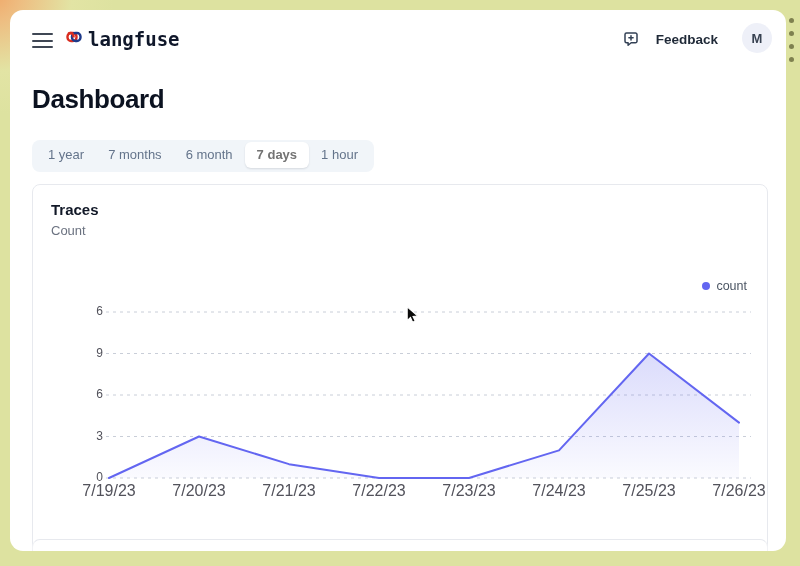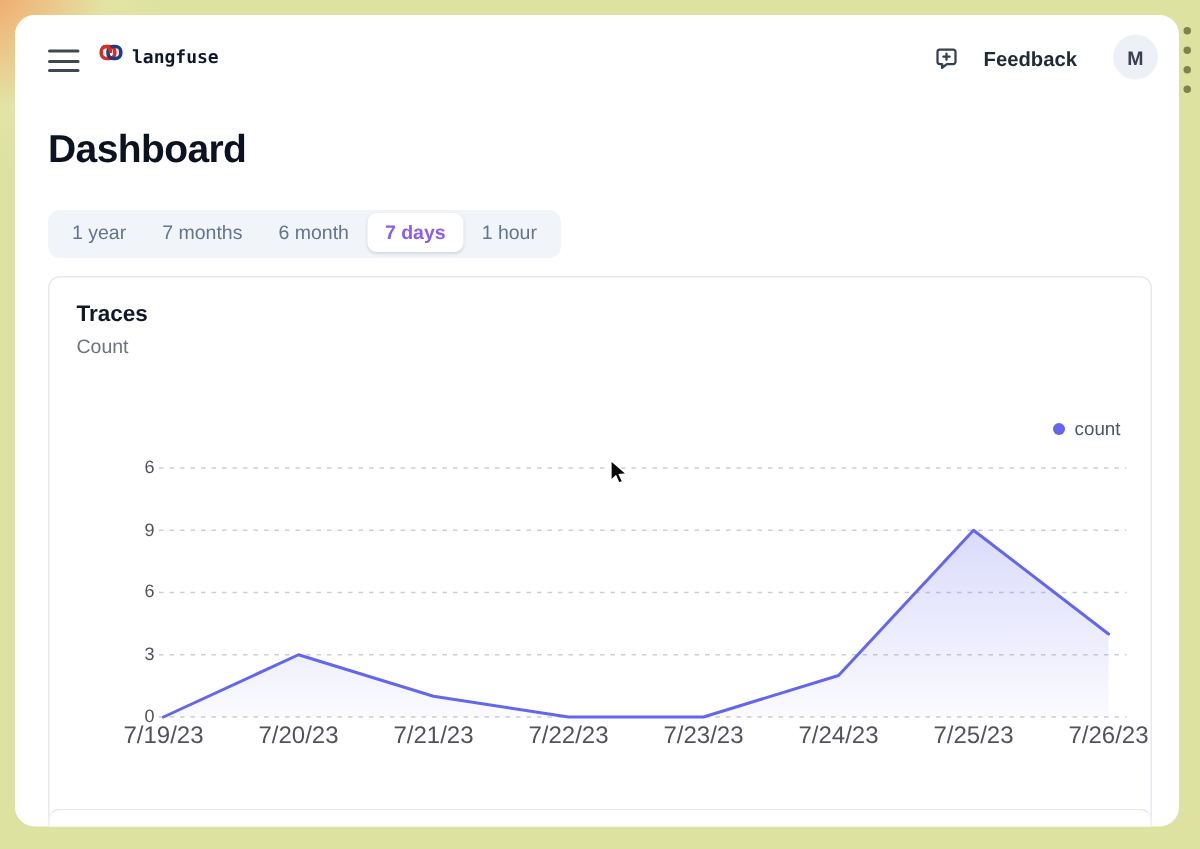--- a/index.html
+++ b/index.html
@@ -14,35 +14,35 @@
   .frame-dot { position:absolute; width:5px; height:5px; border-radius:50%; background:#7f814f; left:789px; }
   .window {
     position:absolute; left:10px; top:10px; width:776px; height:541px;
     background:#ffffff; border-radius:13px; overflow:hidden;
   }
   
   .header { position:absolute; left:0; top:0; width:100%; height:58px; }
   .hamburger { position:absolute; left:22px; top:23px; width:21px; height:15px; display:flex; flex-direction:column; justify-content:space-between; cursor:pointer; }
   .hamburger span { display:block; height:2px; background:#3f4754; border-radius:1px; }
   .brand { position:absolute; left:56px; top:18px; display:flex; align-items:center; gap:6px; cursor:pointer; }
-  .brand-name { font-family:"DejaVu Sans Mono", monospace; font-weight:bold; font-size:12px; color:#0f172a; }
+  .brand-name { font-family:"DejaVu Sans Mono", monospace; font-weight:bold; font-size:19px; color:#0f172a; }
   .feedback-btn { position:absolute; right:58px; top:15px; display:flex; align-items:center; gap:17px;
     padding:6px 10px; border-radius:6px; background:transparent; border:none; cursor:pointer;
     font-family:"Liberation Sans", sans-serif; font-size:13.5px; font-weight:600; color:#1f2937; }
   .avatar { position:absolute; right:14px; top:13px; width:30px; height:30px; border-radius:50%;
     background:#eef0f8; display:flex; align-items:center; justify-content:center;
     font-size:13px; font-weight:600; color:#374151; cursor:pointer; }
   
   .page-title { position:absolute; left:22px; top:74px; font-size:26px; font-weight:700; color:#0b1220; letter-spacing:-0.4px; }
   
   .tabs { position:absolute; left:22px; top:130px; display:inline-flex; align-items:flex-end;
     background:#f1f5f9; border-radius:8px; padding:4px; height:32px; }
   .tab { font-size:13px; font-weight:500; color:#64748b; padding:5px 12px; border-radius:6px;
     cursor:pointer; white-space:nowrap; line-height:1.2; }
-  .tab.active { background:#ffffff; color:#8b5cf6; font-weight:600; box-shadow:0 1px 2px rgba(15,23,42,.12);margin-top:35px; }
+  .tab.active { background:#ffffff; color:#737373; font-weight:600; box-shadow:0 1px 2px rgba(15,23,42,.12);margin-top:35px; }
   
   .card { position:absolute; left:22px; top:174px; width:736px; height:434px;
     border:1px solid #e7e9ee; border-radius:8px; background:#fff; }
   .card-title { position:absolute; left:18px; top:16px; font-size:15px; font-weight:700; color:#111827; }
   .card-subtitle { position:absolute; left:18px; top:38px; font-size:13px; color:#6b7280; }
   .legend { position:absolute; right:20px; top:94px; display:flex; align-items:center; gap:6px; }
   .legend-dot { width:8px; height:8px; border-radius:50%; }
   .legend-label { font-size:12.5px; color:#4b5563; }
   .chart { position:absolute; left:0; top:0; width:736px; height:339px; }
   .ytick { position:absolute; left:23px; width:47px; text-align:right; font-size:12px; color:#52525b; }

